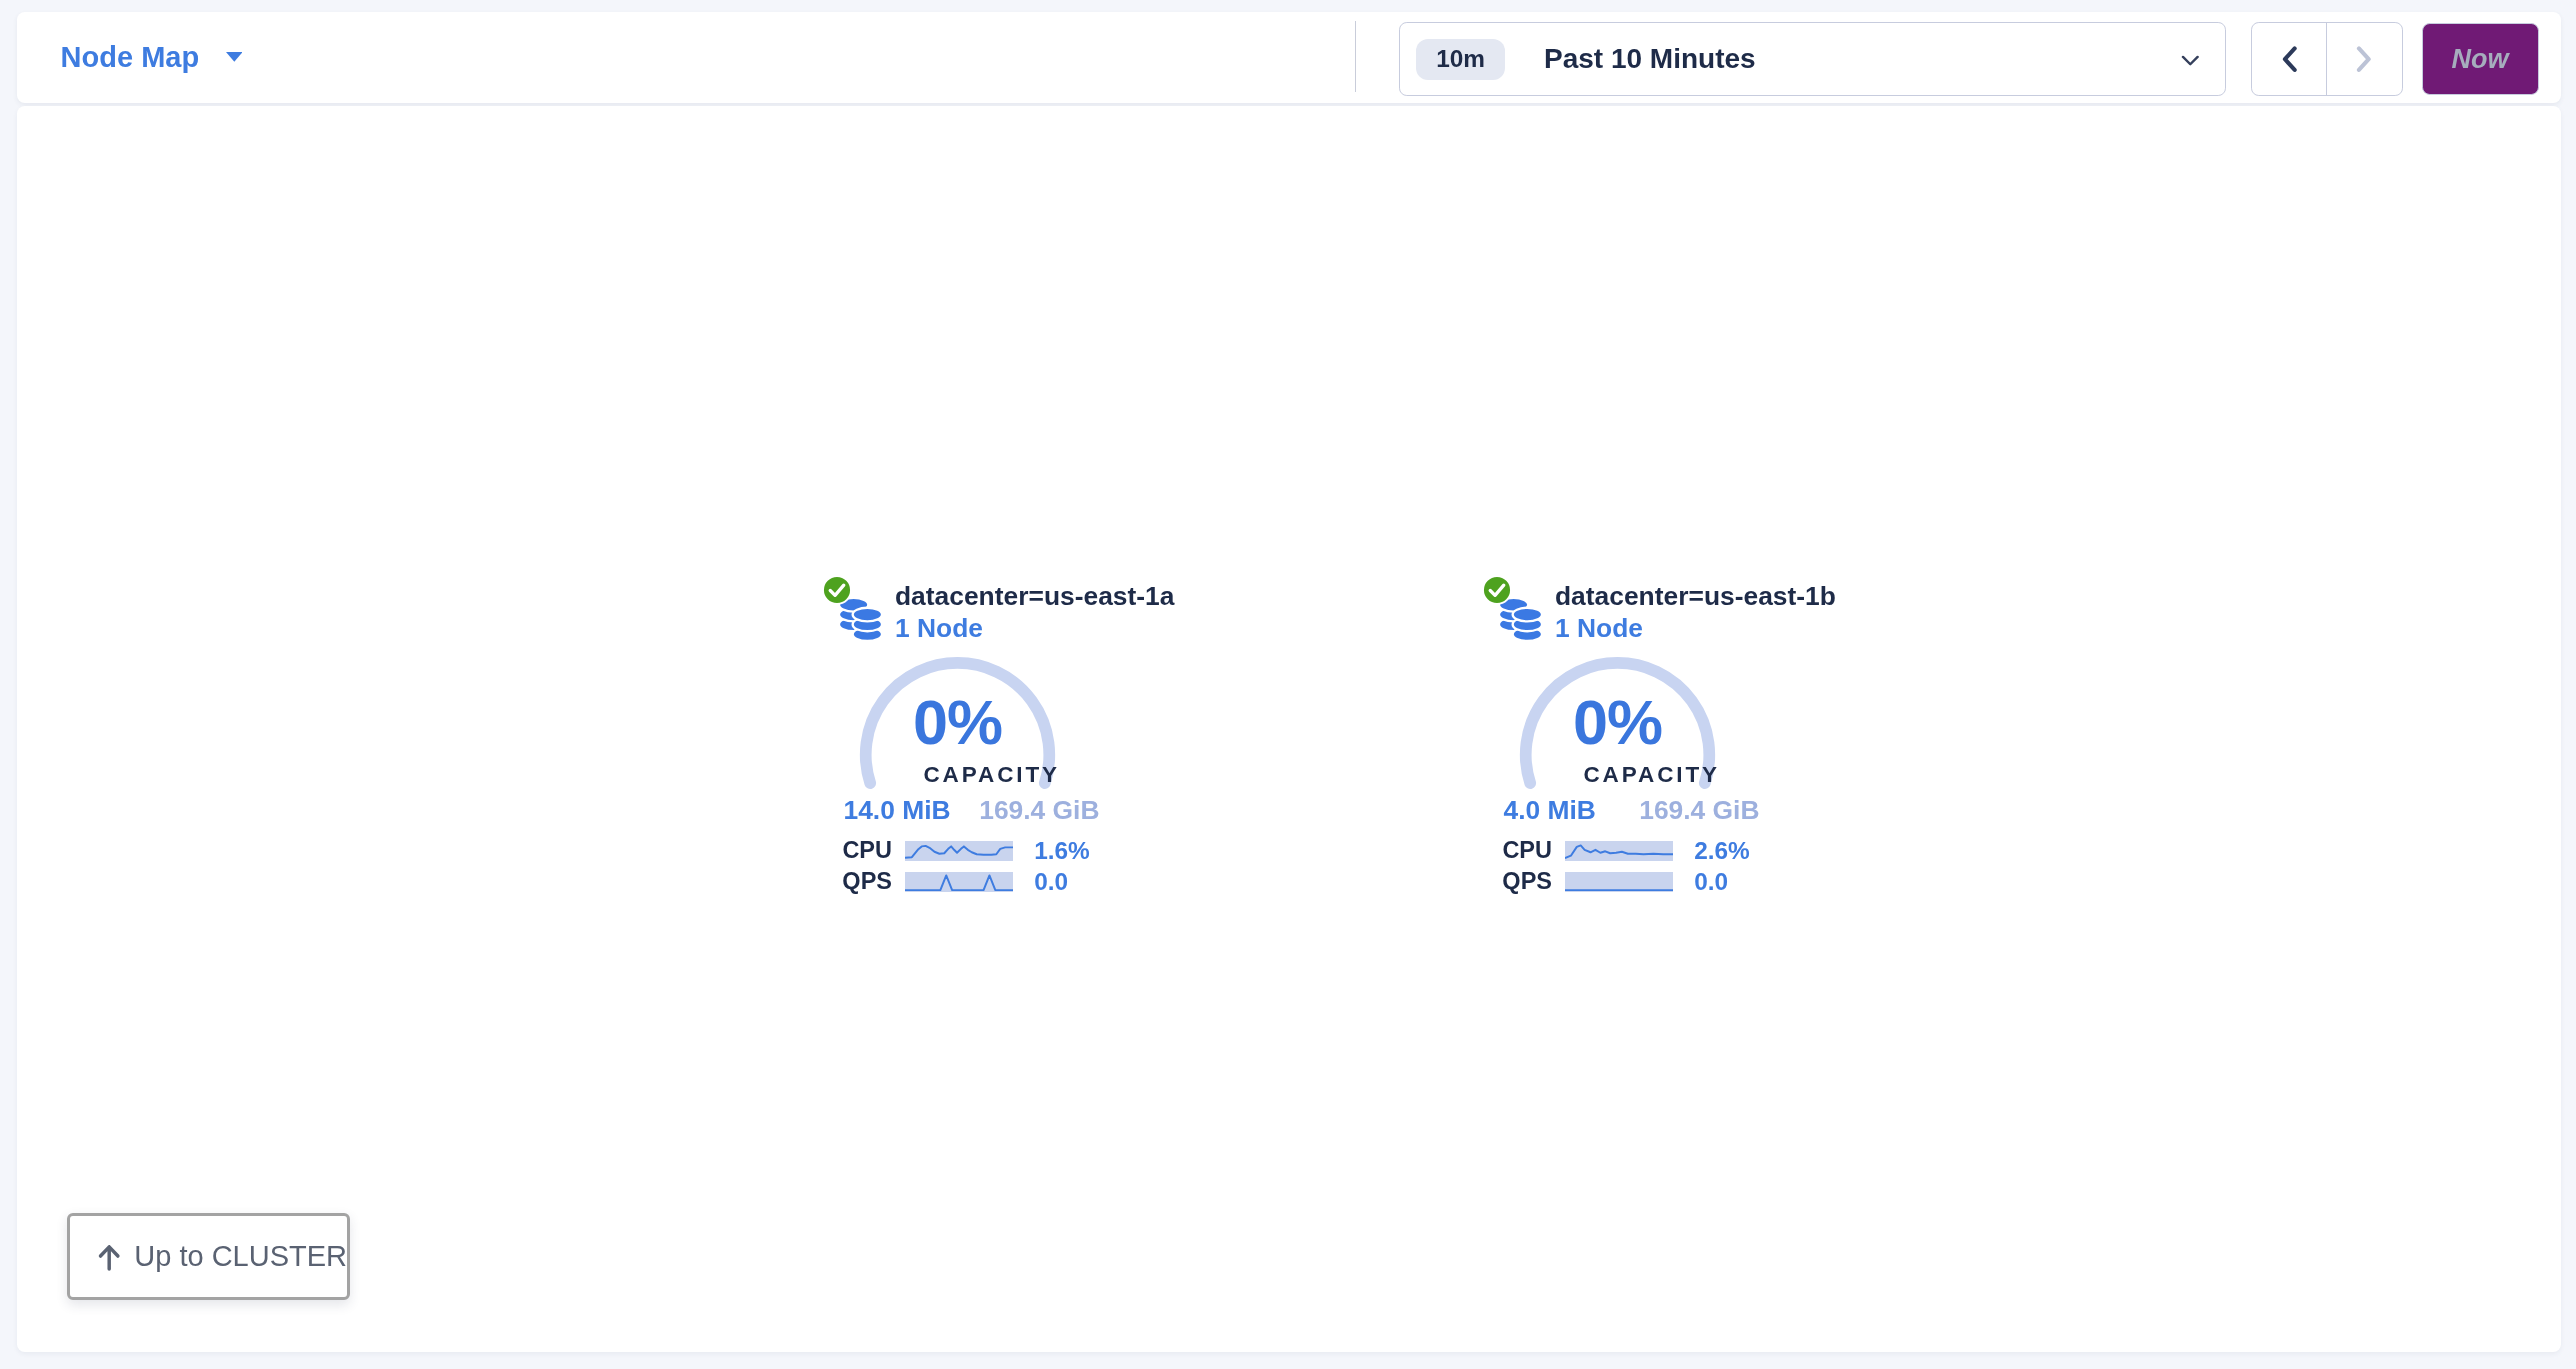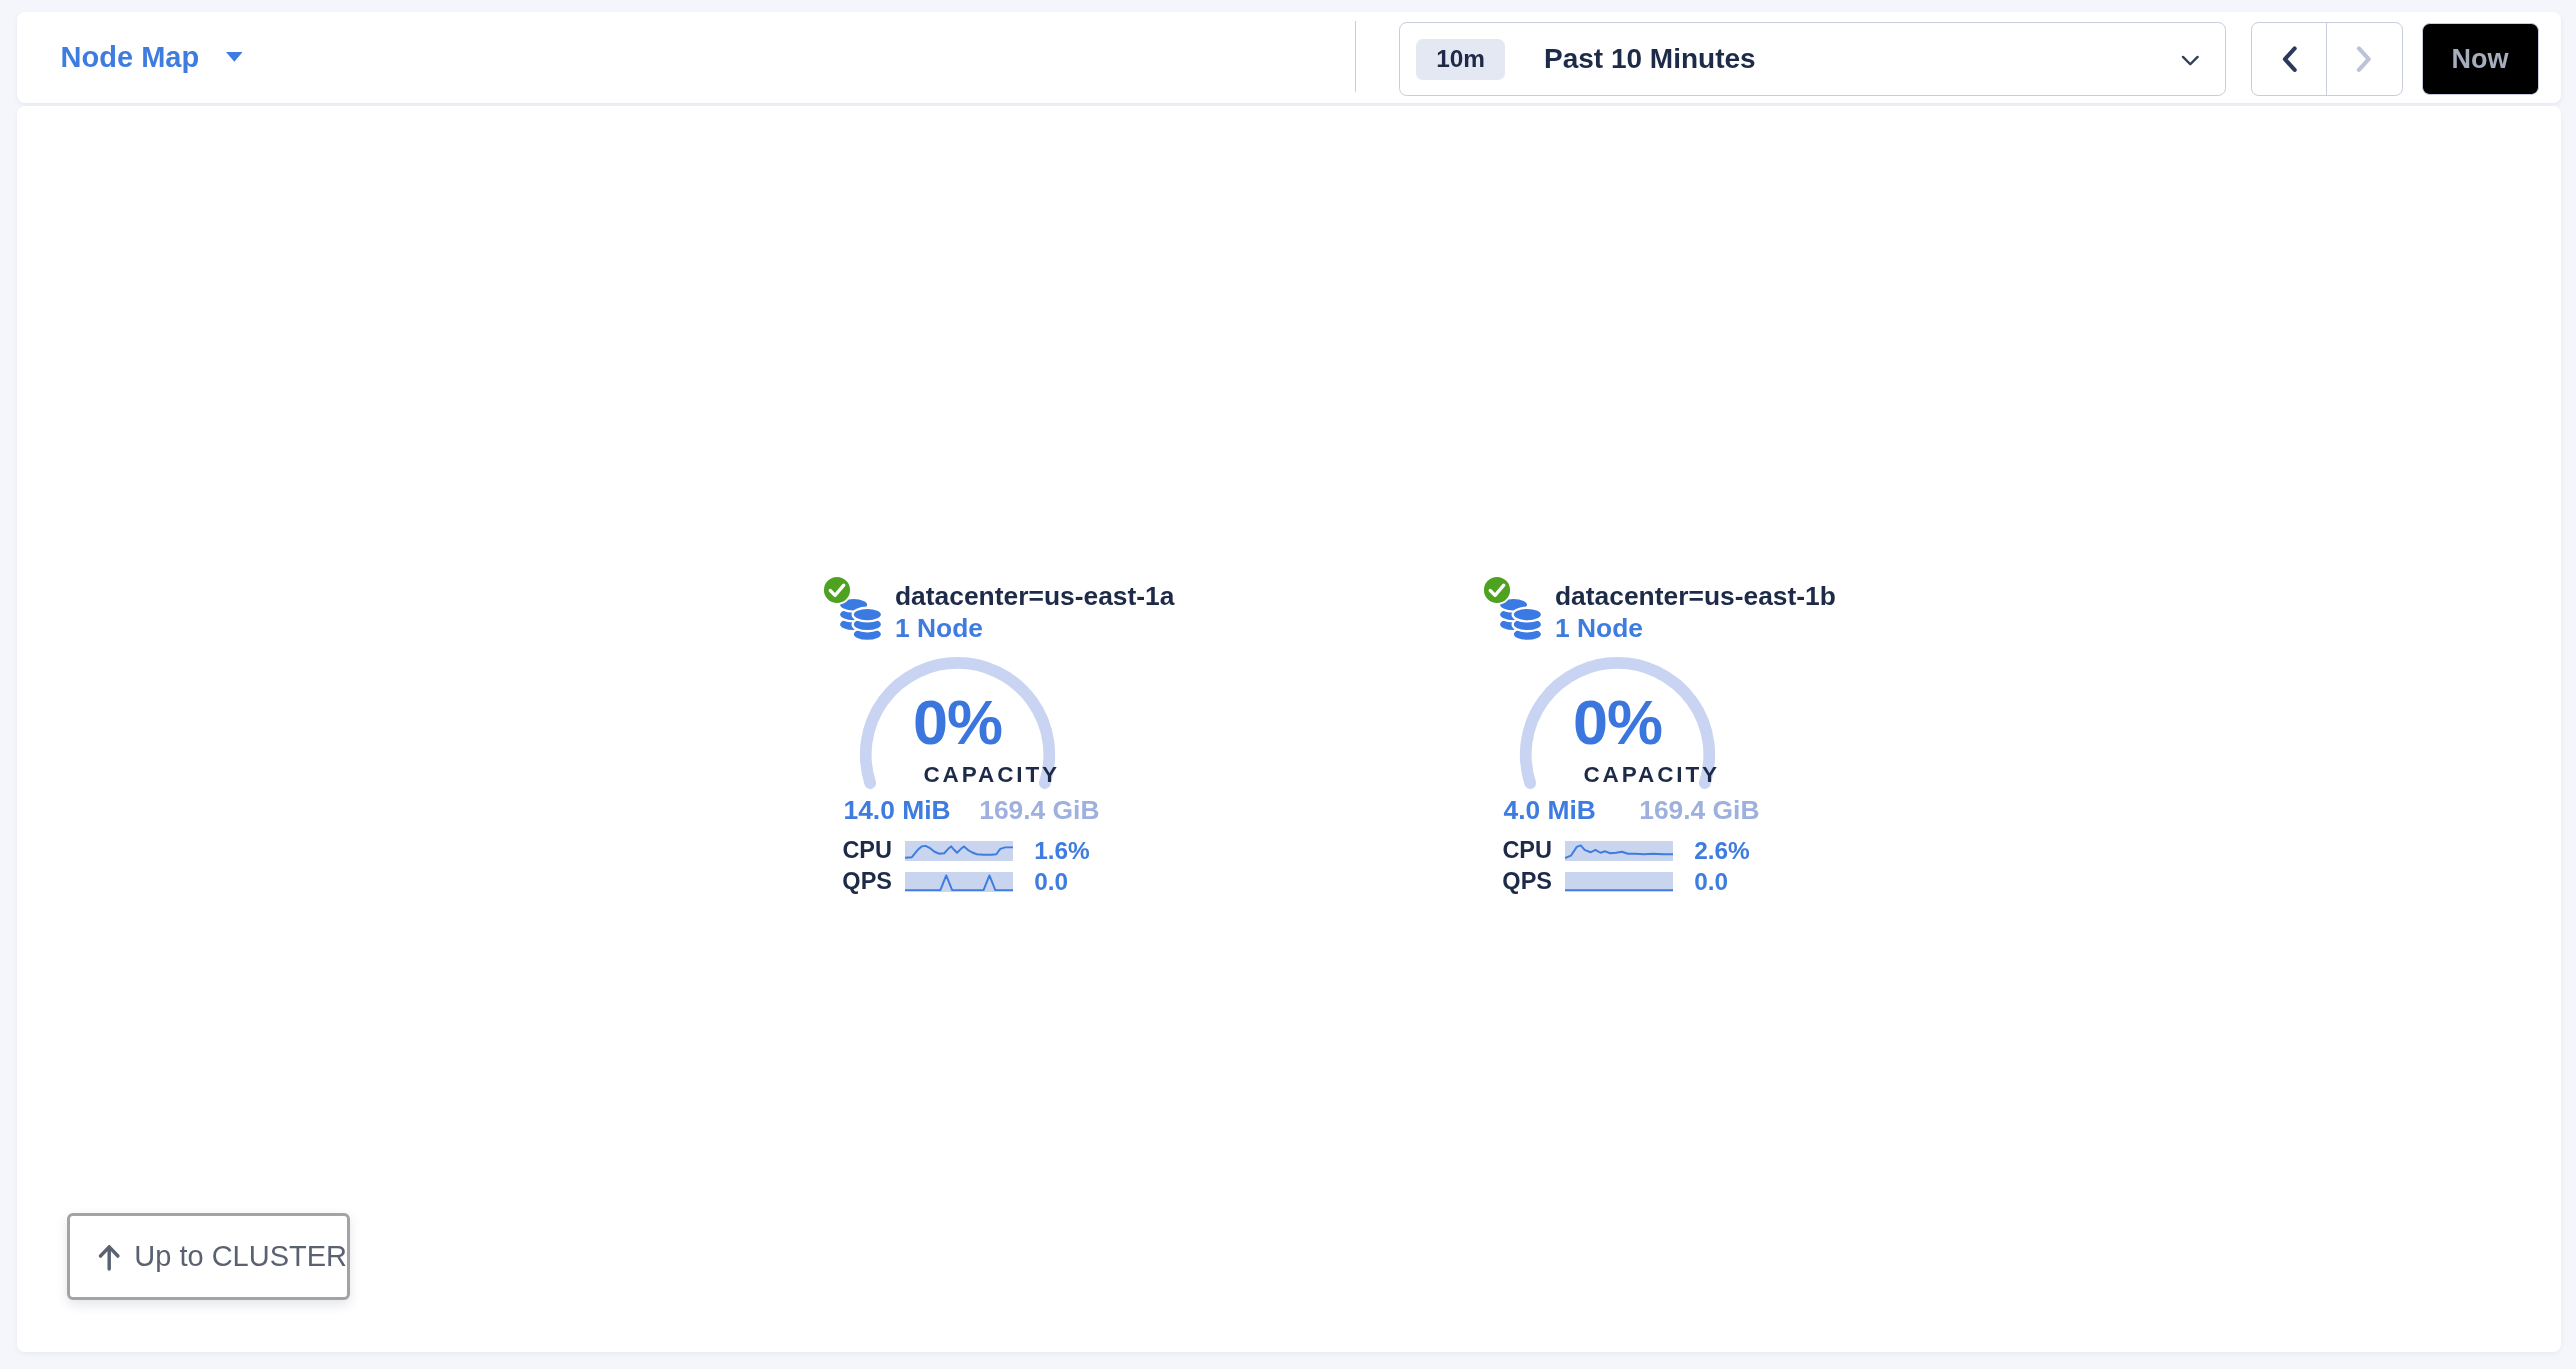--- a/index.html
+++ b/index.html
@@ -34,37 +34,37 @@
   .crumb-current{color:var(--region-dark);font-weight:600;}
   .topbar-divider{
     position:absolute;left:1338px;top:9.8px;width:1px;height:71px;background:#c9cdda;
   }
   .time-dropdown{
     position:absolute;left:1382px;top:10.8px;width:827px;height:74px;
     border:1px solid var(--border);border-radius:7.8px;background:#fff;
     display:flex;align-items:center;padding-left:16.6px;cursor:pointer;
   }
   .time-badge{
-    background:#e4e8f2;border-radius:7px;min-width:56px;height:41px;
+    background:#e4e8f2;border-radius:12px;min-width:56px;height:41px;
     display:flex;align-items:center;justify-content:center;
     font-size:24.4px;font-weight:700;color:var(--navy);padding:0 20px;
   }
   .time-label{margin-left:39px;font-size:28px;font-weight:600;color:var(--navy);}
   .time-chevron{position:absolute;right:25.4px;top:32px;}
   .pager{
     position:absolute;left:2234px;top:10.8px;width:152px;height:74px;
     border:1px solid var(--border);border-radius:7.8px;background:#fff;display:flex;
   }
   .pager-btn{flex:1;display:flex;align-items:center;justify-content:center;cursor:pointer;}
   .pager-btn.next{border-left:1px solid var(--border);cursor:default;}
   .now-btn{
     position:absolute;left:2405px;top:11.7px;width:117px;height:72px;
-    border:1px solid var(--border);border-radius:7.8px;background:#000000;
+    border:1px solid var(--border);border-radius:7.8px;background:#701a75;
     display:flex;align-items:center;justify-content:center;
-    font-size:27px;font-weight:700;color:var(--gray-text);
+    font-size:27px;font-weight:700;color:var(--gray-text);font-style:italic;
   }
   
   .map-canvas{
     position:absolute;left:16.6px;top:106px;width:2544px;height:1246px;
     background:#fff;border-radius:7.8px;box-shadow:0 2px 4.9px rgba(40,50,80,.06);
   }
   
   .dc{position:absolute;top:572px;width:284px;height:323px;}
   .dc-1{left:822px;} .dc-2{left:1482px;}
   .dc-check{position:absolute;left:0;top:2.9px;z-index:2;}

